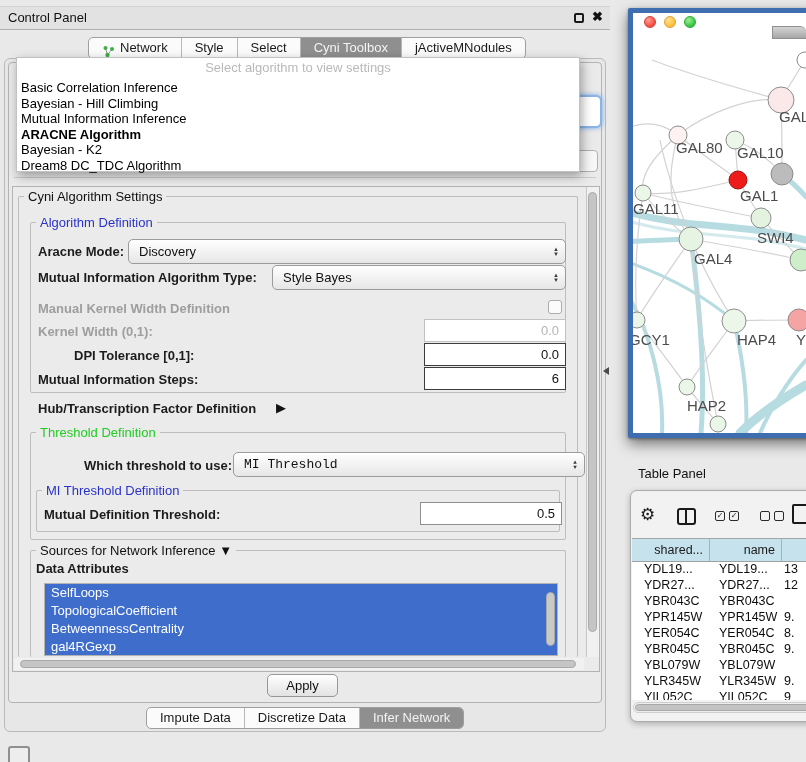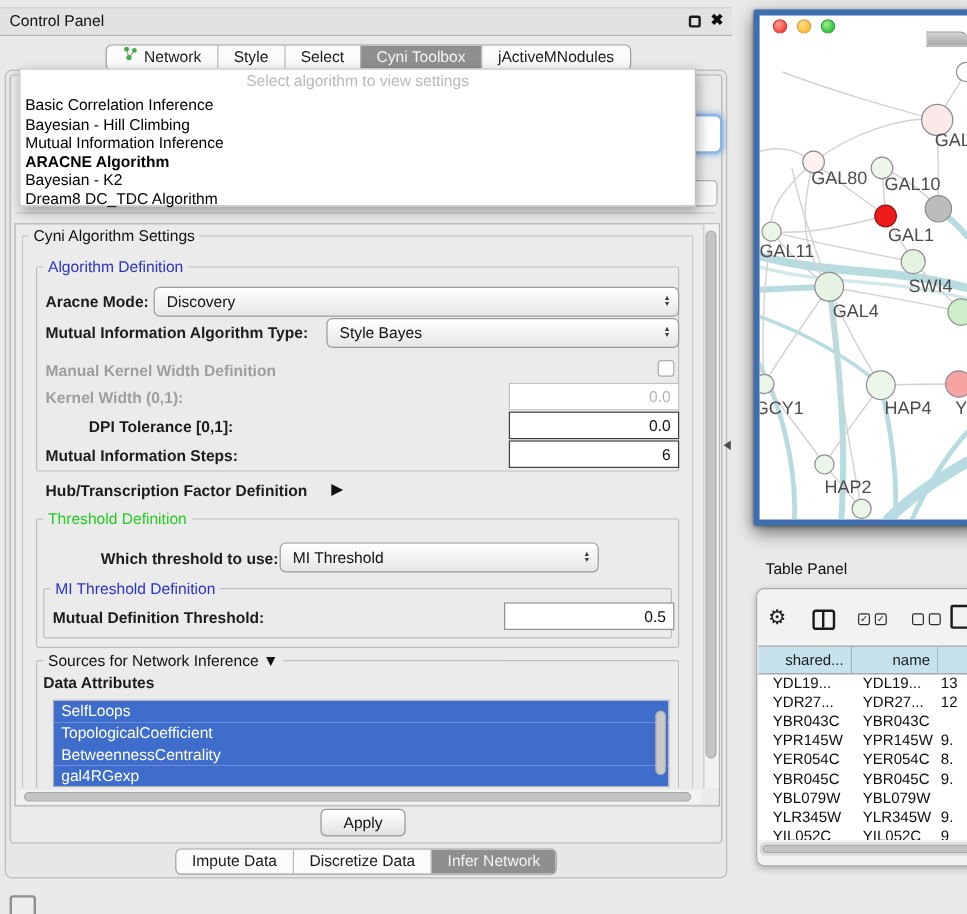--- a/index.html
+++ b/index.html
@@ -17,21 +17,21 @@
                border-top:1px solid #d2d2d2; border-bottom:1px solid #b0b0b0; }
   #cp-title  { left:8px; top:10px; }
   #cp-float  { left:574px; top:13px; width:10px; height:10px; border:2px solid #1a1a1a; border-radius:2px; }
   #cp-close  { left:592px; top:9px; font-weight:bold; font-size:13px; }
 
   .tabbar { height:22px; display:flex; background:#fbfbfb; border:1px solid #9f9f9f;
             border-radius:5px; overflow:hidden; z-index:3; }
   #top-tabs { left:88px; top:37px; }
   #bottom-tabs { left:146px; top:707px; }
   .tab { padding:0 13px; line-height:20px; font-size:13px; color:#1a1a1a;
-         border-left:1px solid #b7b7b7; display:flex; align-items:flex-start; gap:5px; white-space:nowrap; }
+         border-left:1px solid #b7b7b7; display:flex; align-items:flex-end; gap:5px; white-space:nowrap; }
   .tab:first-child { border-left:none; }
   .tab.selected { background:#8f8f8f; color:#f4f4f4; }
 
   #outer-panel   { left:4px; top:58px; width:602px; height:674px; background:#e7e7e7;
                    border:1px solid #bababa; border-radius:6px; }
   #content-panel { left:8px; top:62px; width:594px; height:641px; background:#eaeaea;
                    border:1px solid #b3b3b3; border-radius:4px; }
   #ghost-line  { left:14px; top:177px; width:582px; height:1px; background:#cbcbcb; z-index:2; }
   #ghost-combo { left:560px; top:95px; width:42px; height:33px; background:#fff;
                  border:2px solid #8ab4e6; border-radius:6px;
@@ -73,21 +73,21 @@
   #mith-label   { left:44px; top:506px; }
   #dataattr-label { left:36px; top:560px; }
 
   .combo { background:linear-gradient(#ffffff,#e6e6e6); border:1px solid #9b9b9b;
            border-radius:5px; display:flex; align-items:center; height:25px; }
   .combo .val { padding-left:10px; flex:1; font-size:13px; color:#111; }
   .combo .steppers { width:18px; display:flex; flex-direction:column; align-items:center;
                      justify-content:center; color:#3c3c3c; font-size:6px; line-height:5px; }
   #aracne-combo { left:128px; top:239px; width:438px; }
   #mitype-combo { left:272px; top:265px; width:294px; }
-  #which-combo  { left:233px; top:452px; width:266px; }
+  #which-combo  { left:233px; top:452px; width:352px;font-family:Liberation Mono, monospace; }
 
   .field { background:#fff; border:1px solid #8f8f8f; font-size:13px; color:#111;
            text-align:right; padding-right:6px; height:23px; line-height:21px; }
   .field.strong   { border-color:#3c3c3c; }
   .field.disabled { border-color:#c2c2c2; color:#b4b4b4; }
   #kernel-field { left:424px; top:319px; width:142px; }
   #dpi-field    { left:424px; top:343px; width:142px; }
   #steps-field  { left:424px; top:367px; width:142px; }
   #mith-field   { left:420px; top:502px; width:142px; }
 

